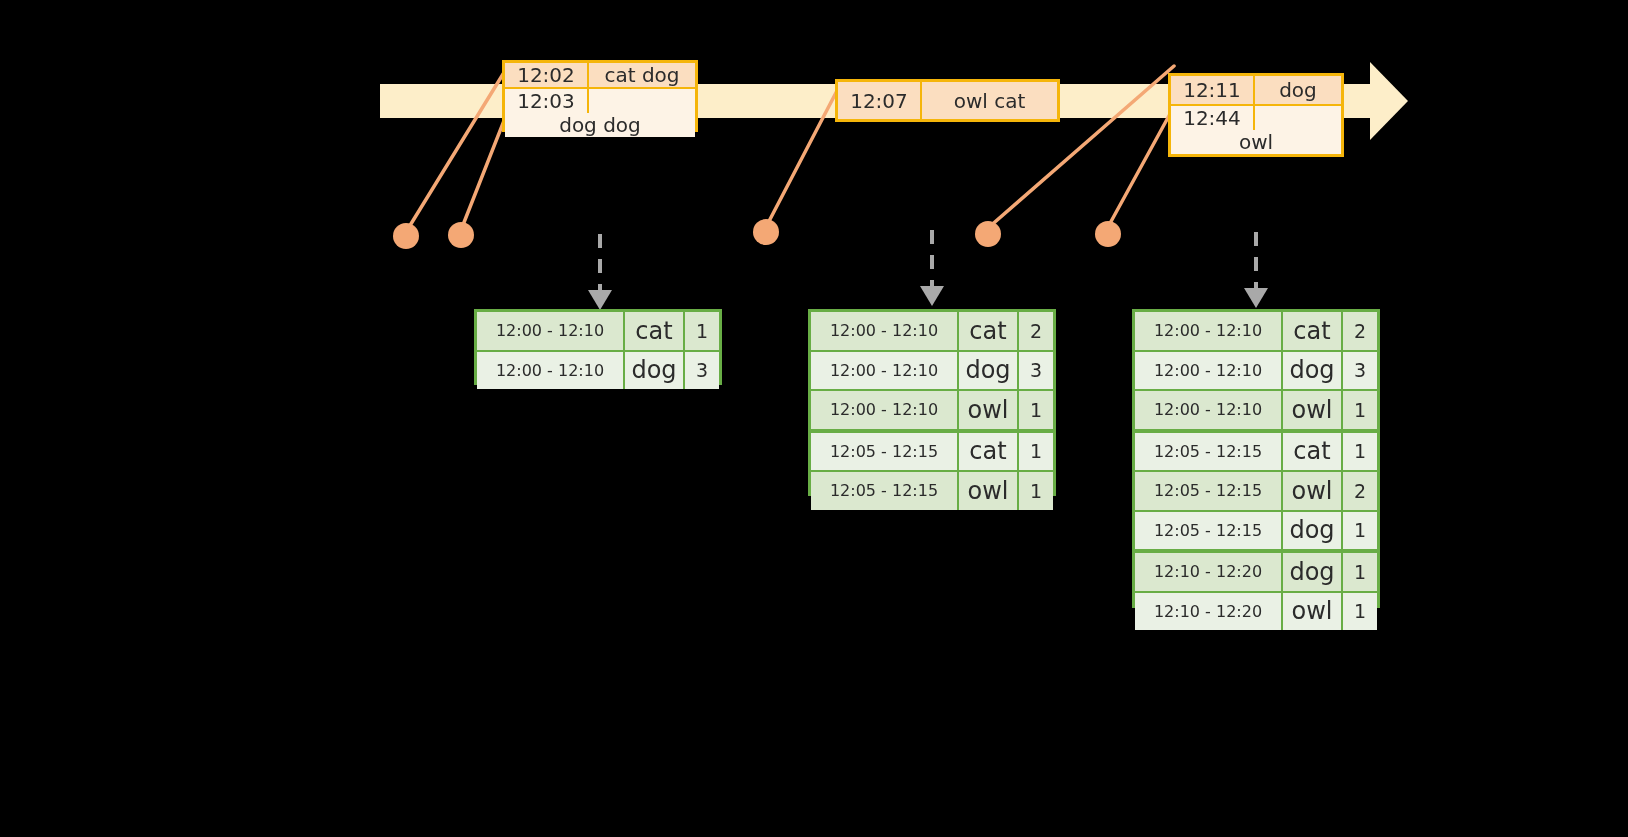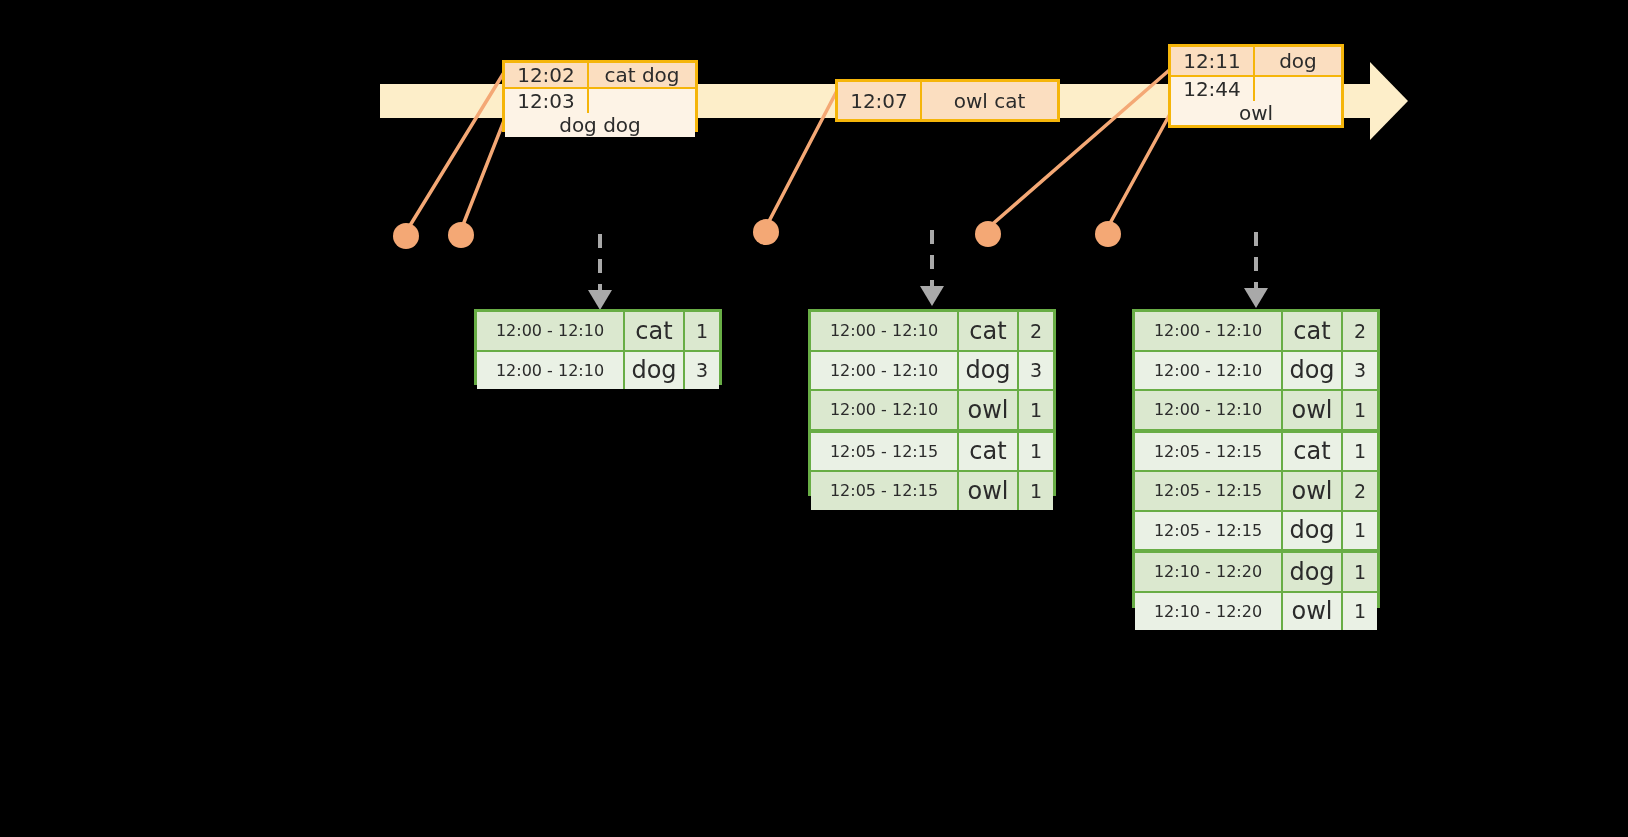--- a/index.html
+++ b/index.html
@@ -167,21 +167,21 @@
     </div>
   </div>
 
   <div class="evt-box" style="left:835px; top:79px; width:225px; height:43px;">
     <div class="evt-row shade">
       <div class="evt-time">12:07</div>
       <div class="evt-text">owl cat</div>
     </div>
   </div>
 
-  <div class="evt-box" style="left:1168px; top:44px; width:176px; height:84px;">
+  <div class="evt-box" style="left:1168px; top:73px; width:176px; height:84px;">
     <div class="evt-row shade">
       <div class="evt-time">12:11</div>
       <div class="evt-text">dog</div>
     </div>
     <div class="evt-row plain">
       <div class="evt-time">12:44</div>
       <div class="evt-text">owl</div>
     </div>
   </div>
 

